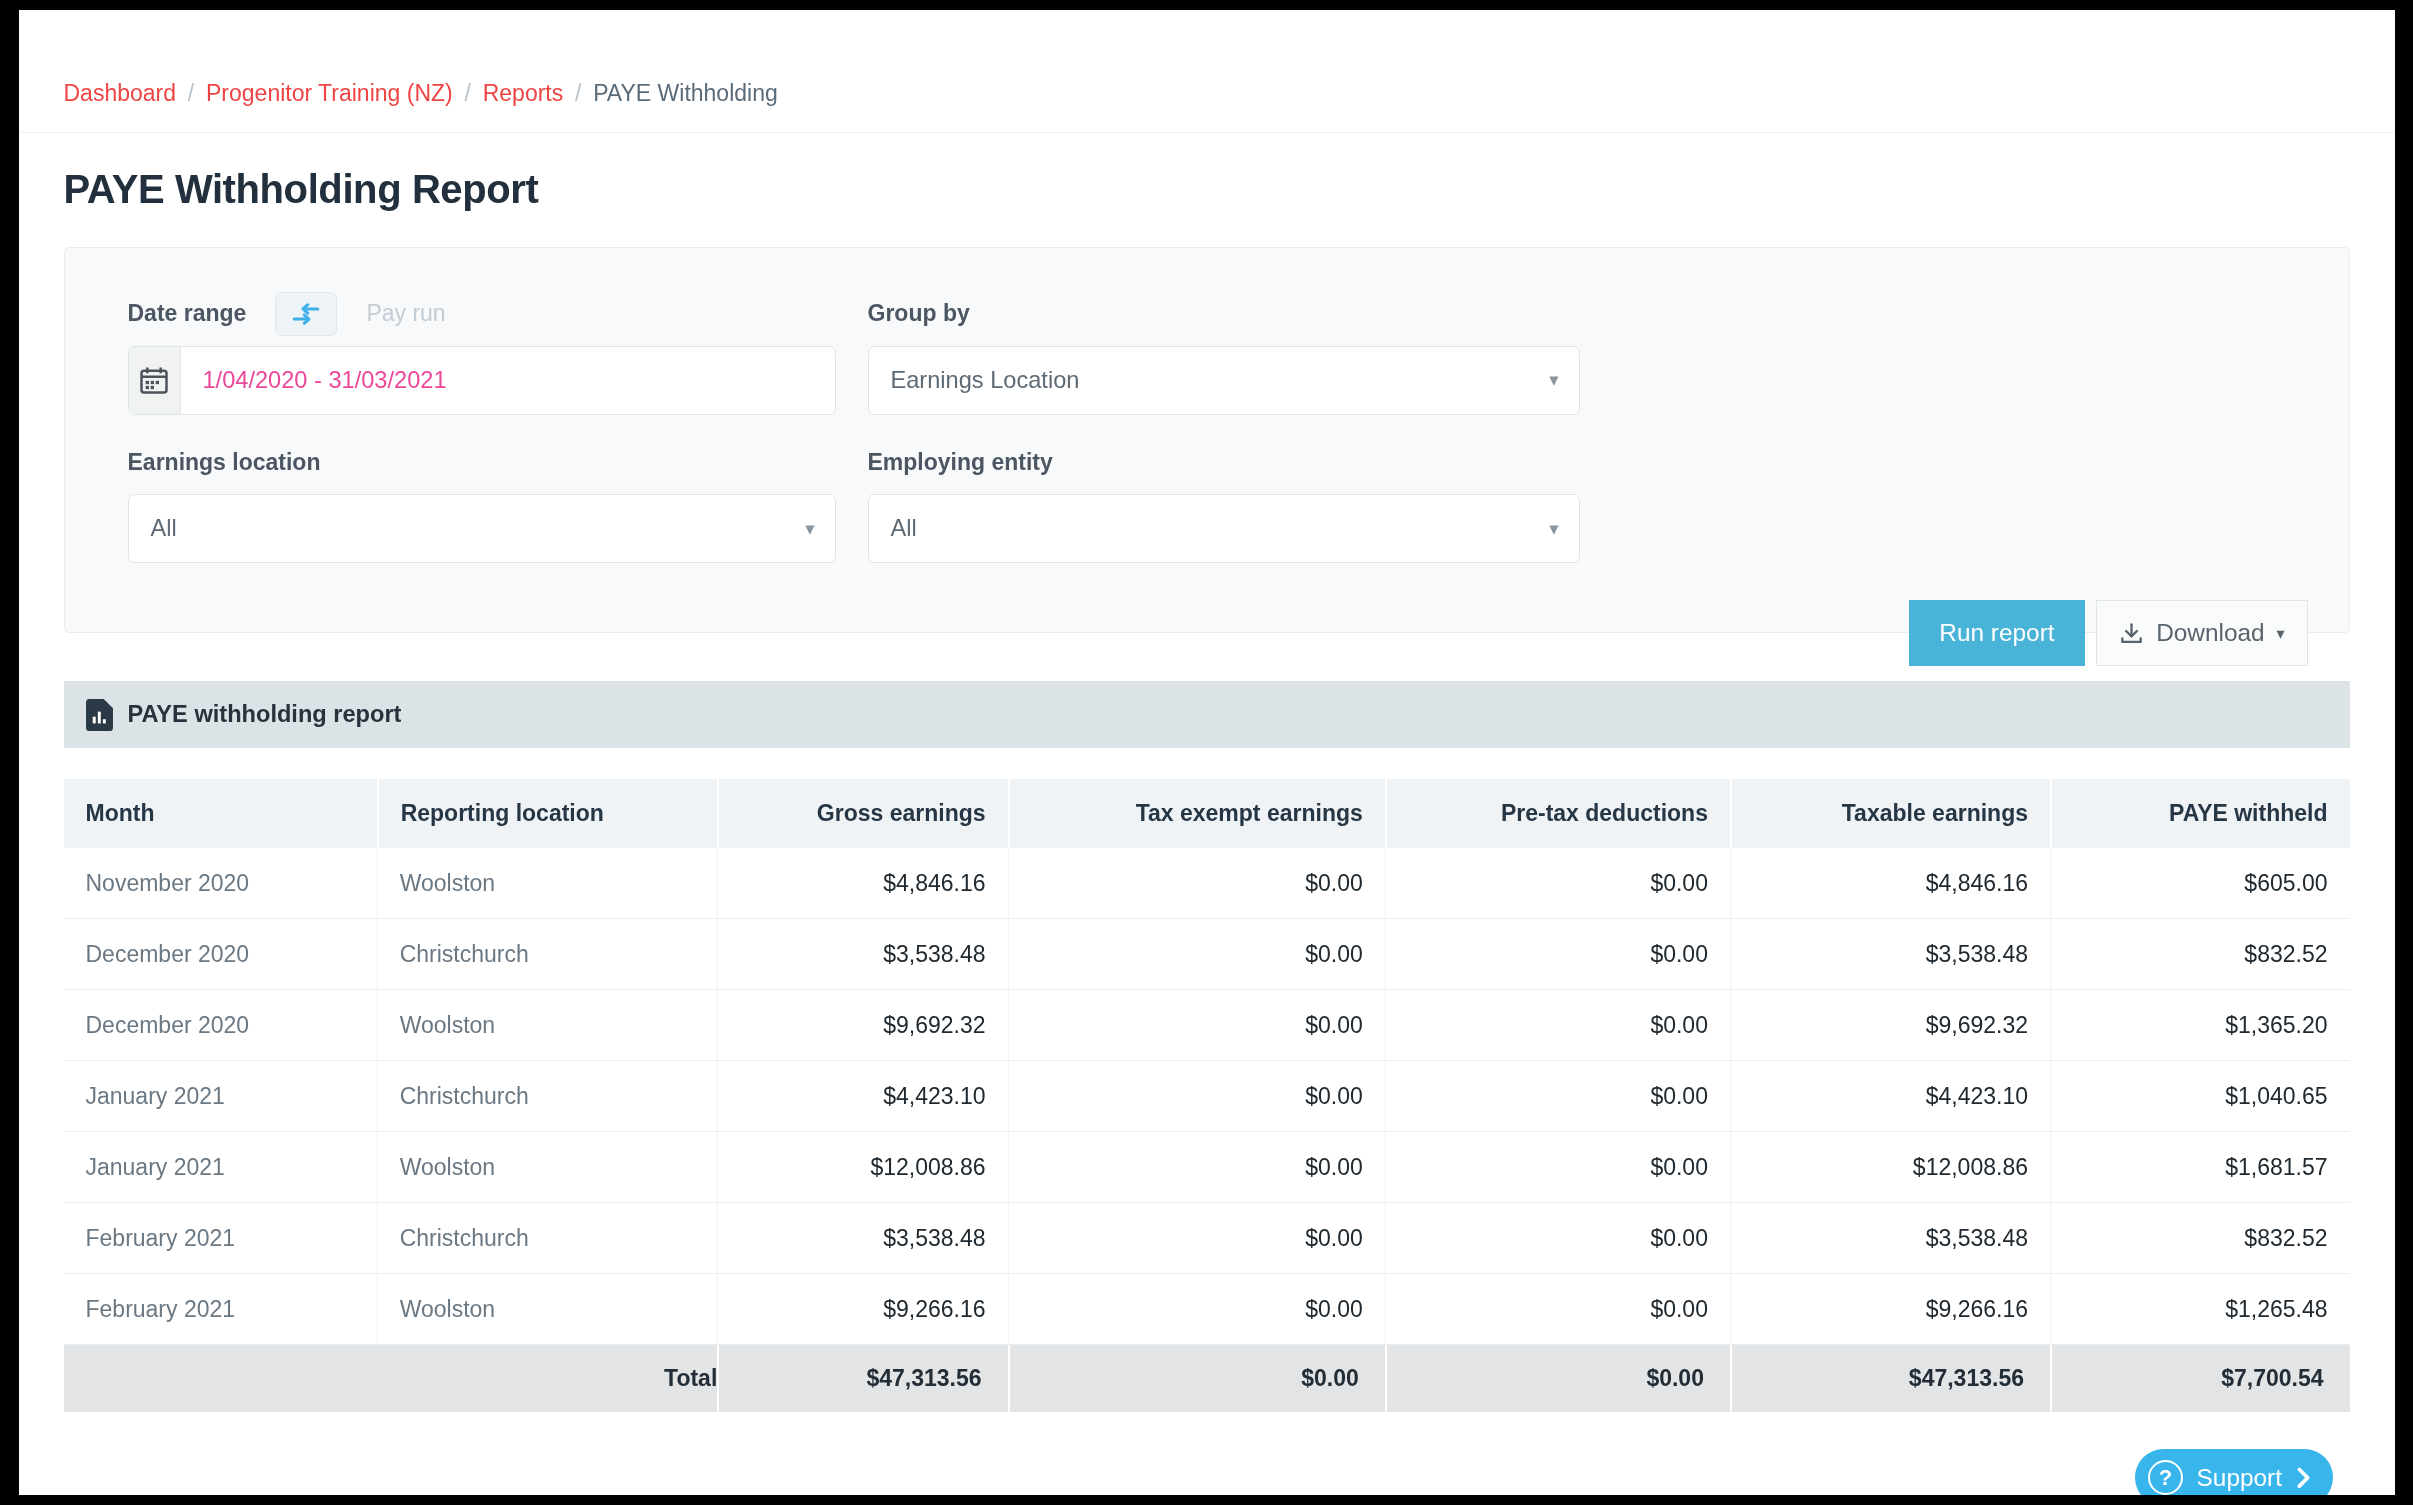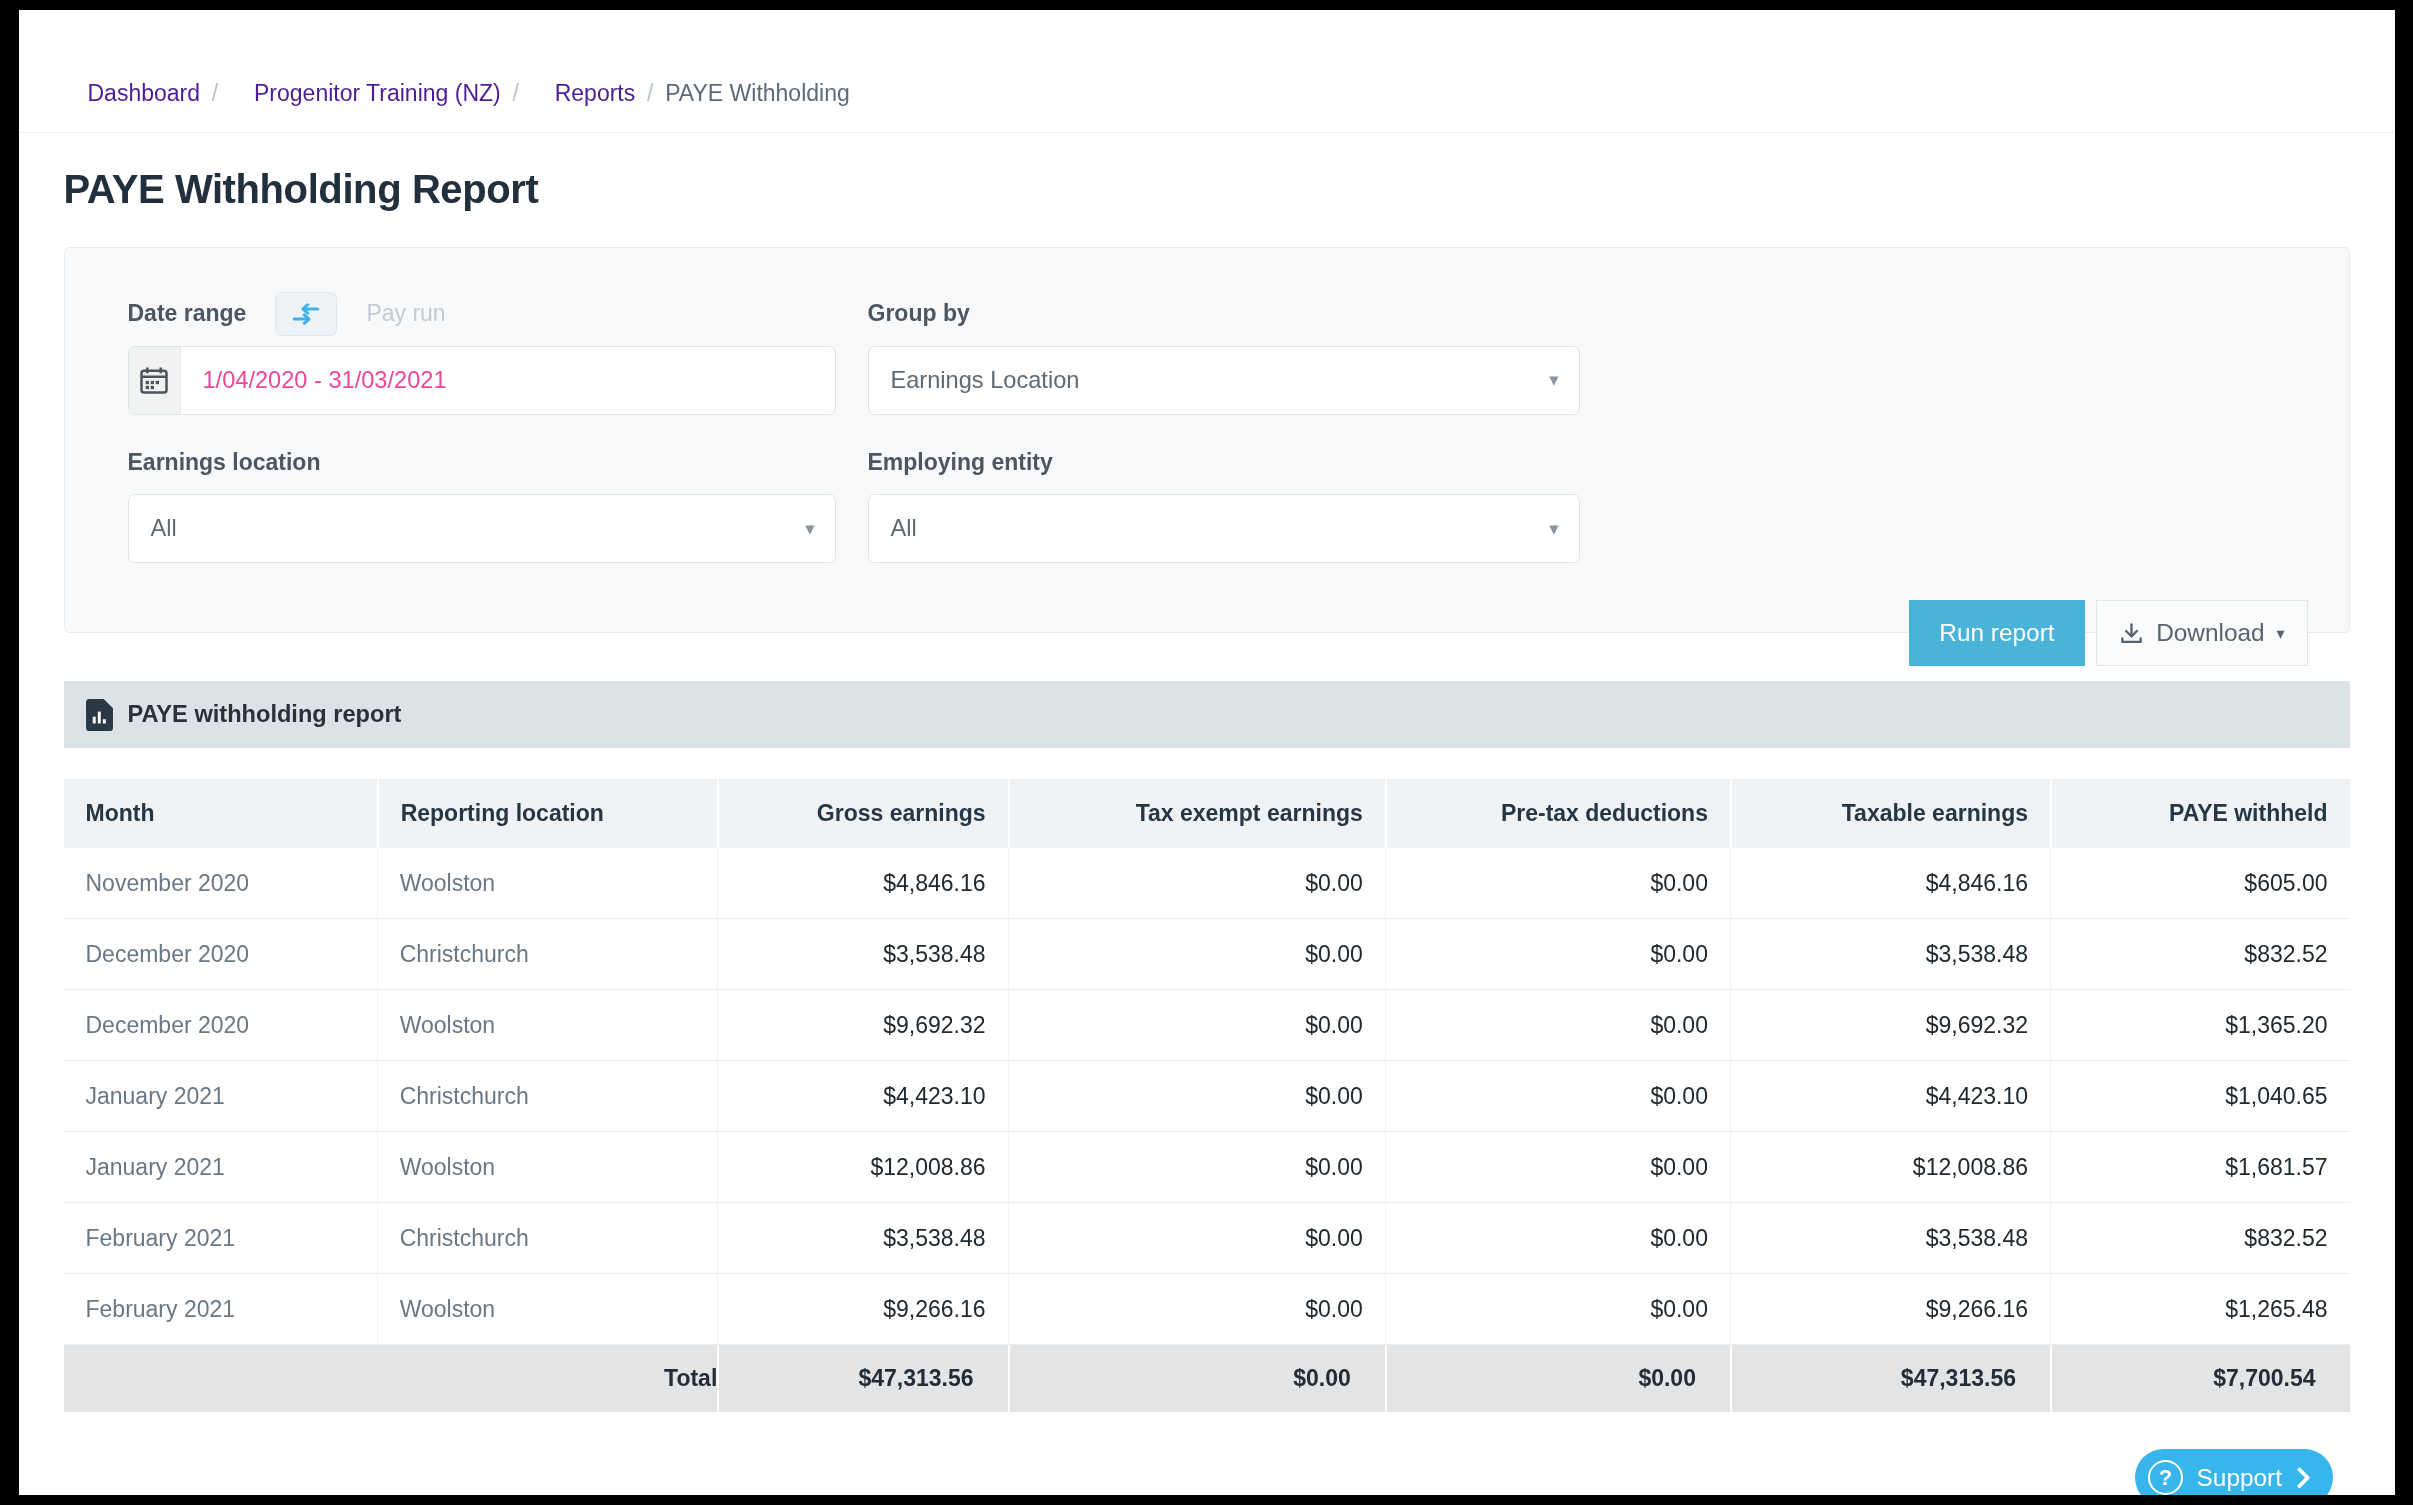--- a/index.html
+++ b/index.html
@@ -7,21 +7,21 @@
   body {
     font-family: "Liberation Sans", "DejaVu Sans", sans-serif;
     background: #000;
   }
   .frame { width: 2413px; height: 1505px; background: #000; padding: 10px 18.5px; }
   .screen { width: 100%; height: 100%; background: #ffffff; overflow: hidden; }
 
   
   .topbar { height: 123px; display: flex; align-items: flex-end; border-bottom: 1.7px solid #eef1f3; }
   .breadcrumb { display: flex; align-items: center; gap: 11.8px; padding: 0 45px 25px 45px; font-size: 23px; }
-  .breadcrumb a { color: #4c1d95; text-decoration: none; cursor: pointer; margin-left: 24px; }
+  .breadcrumb a { color: #ef4444; text-decoration: none; cursor: pointer; }
   .breadcrumb .sep { color: #b9c3cb; }
   .breadcrumb .current { color: #5b6b79; }
 
   
   .content { padding: 0 45px; }
   h1.page-title { margin-top: 34px; font-size: 40px; font-weight: 700; color: #22303e; letter-spacing: -0.4px; }
 
   
   .filter-panel {
     margin-top: 35px; background: #f7f9fa; border: 0.8px solid #e9edef; border-radius: 5px;
@@ -91,21 +91,21 @@
     border-bottom: 1.7px solid #e9eef2; border-left: 1.7px solid #f1f4f6;
   }
   tbody td:first-child { border-left: none; }
   tbody td.num { text-align: right; padding-right: 22px; padding-left: 0; color: #20292f; }
 
   tfoot td {
     background: #e2e4e5; height: 67px; font-weight: 700; color: #222d37;
     padding-left: 22px; border-left: 2.5px solid #ffffff; text-align: right;
   }
   tfoot td:first-child { border-left: none; }
-  tfoot td.num { text-align: right; padding-right: 34px; padding-left: 0; }
+  tfoot td.num { text-align: right; padding-right: 26px; padding-left: 0; }
 
   
   .support-row { display: flex; justify-content: flex-end; margin-top: 37px; padding-right: 17px; }
   .support-btn {
     background: #38b5ea; border: none; border-radius: 30px; height: 57px;
     display: flex; align-items: center; gap: 13.5px; padding: 0 22px 0 13.5px; cursor: pointer;
   }
   .q-circle {
     width: 35px; height: 35px; border: 2.5px solid #ffffff; border-radius: 50%;
     display: flex; align-items: center; justify-content: center;

